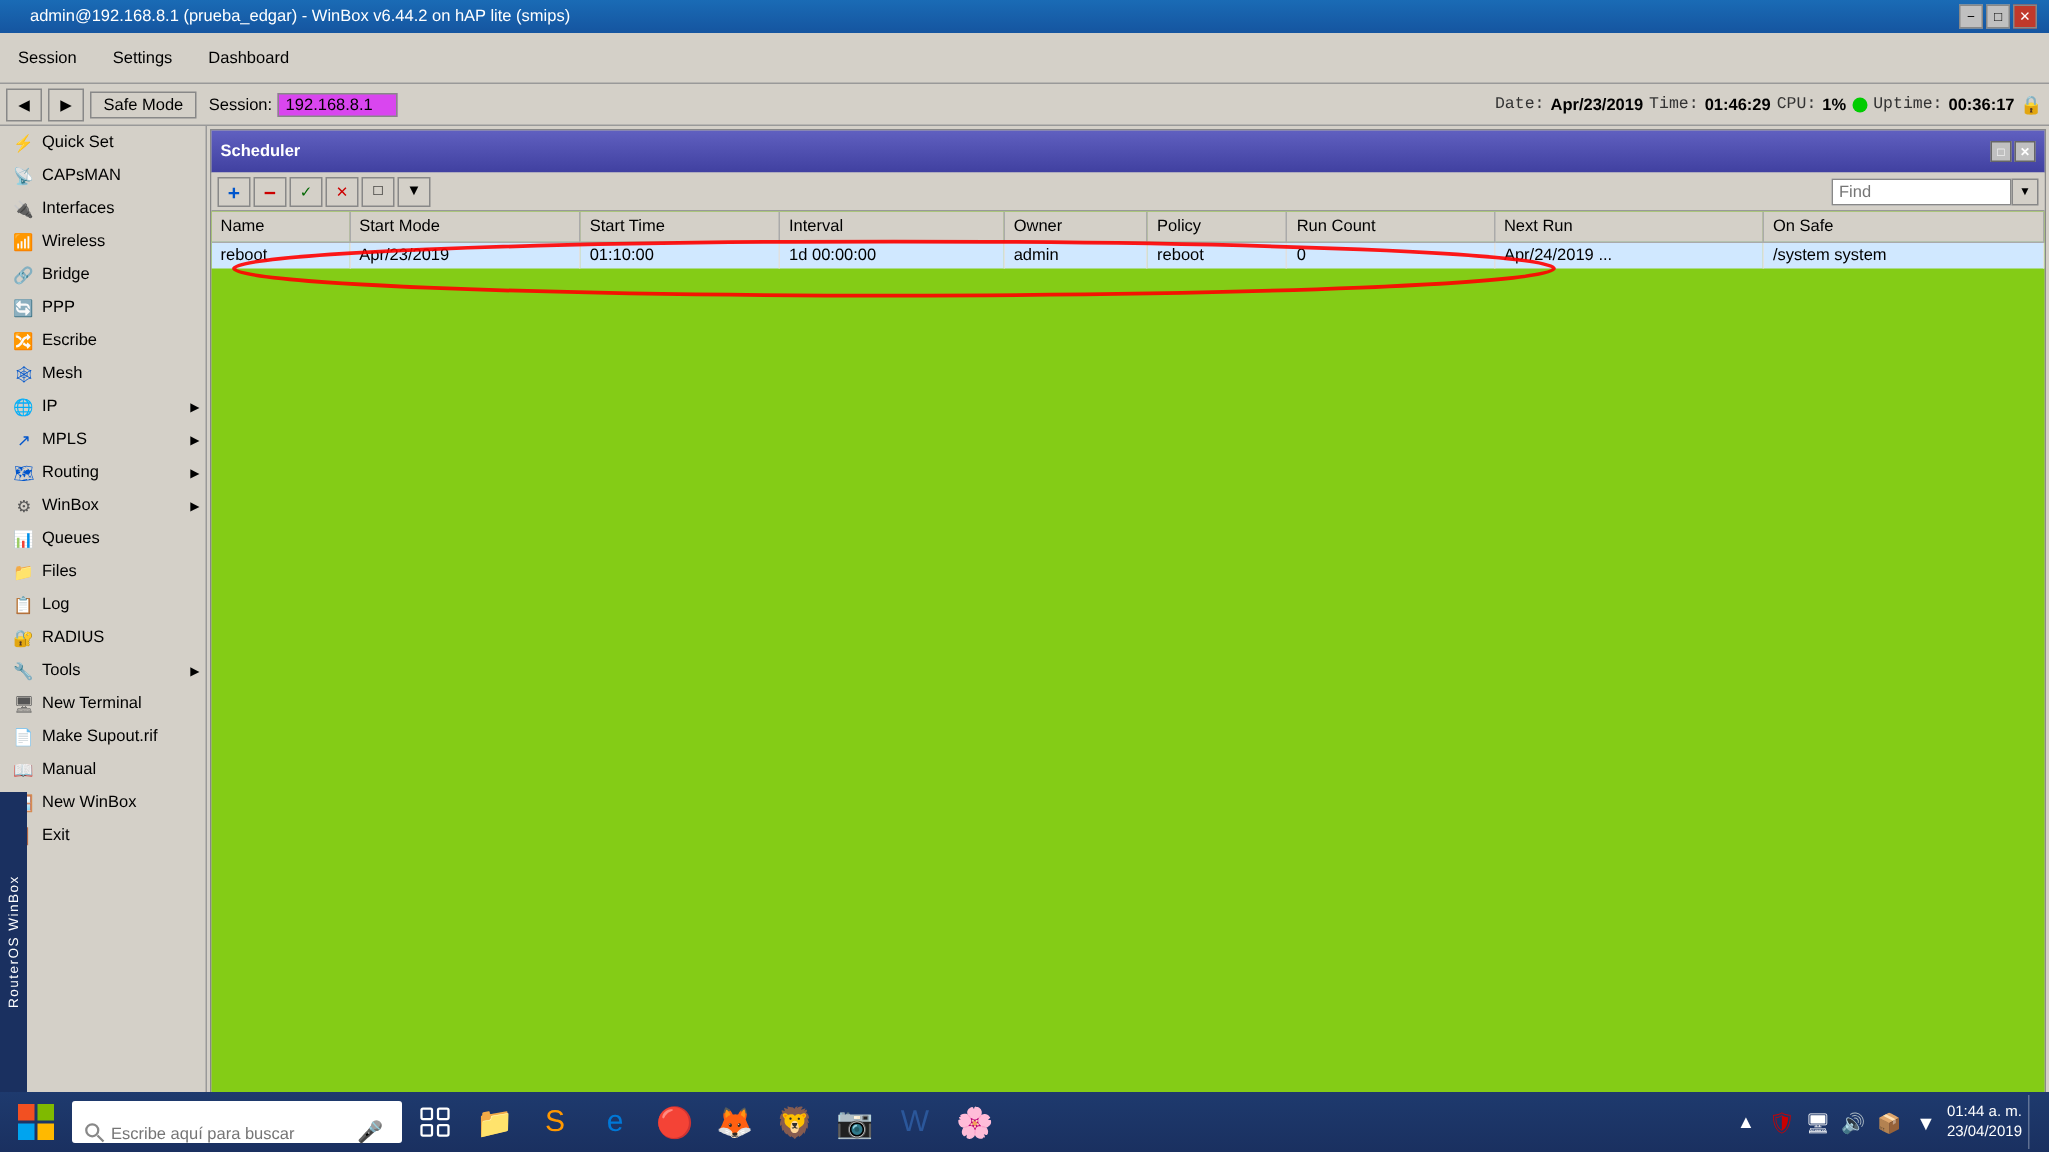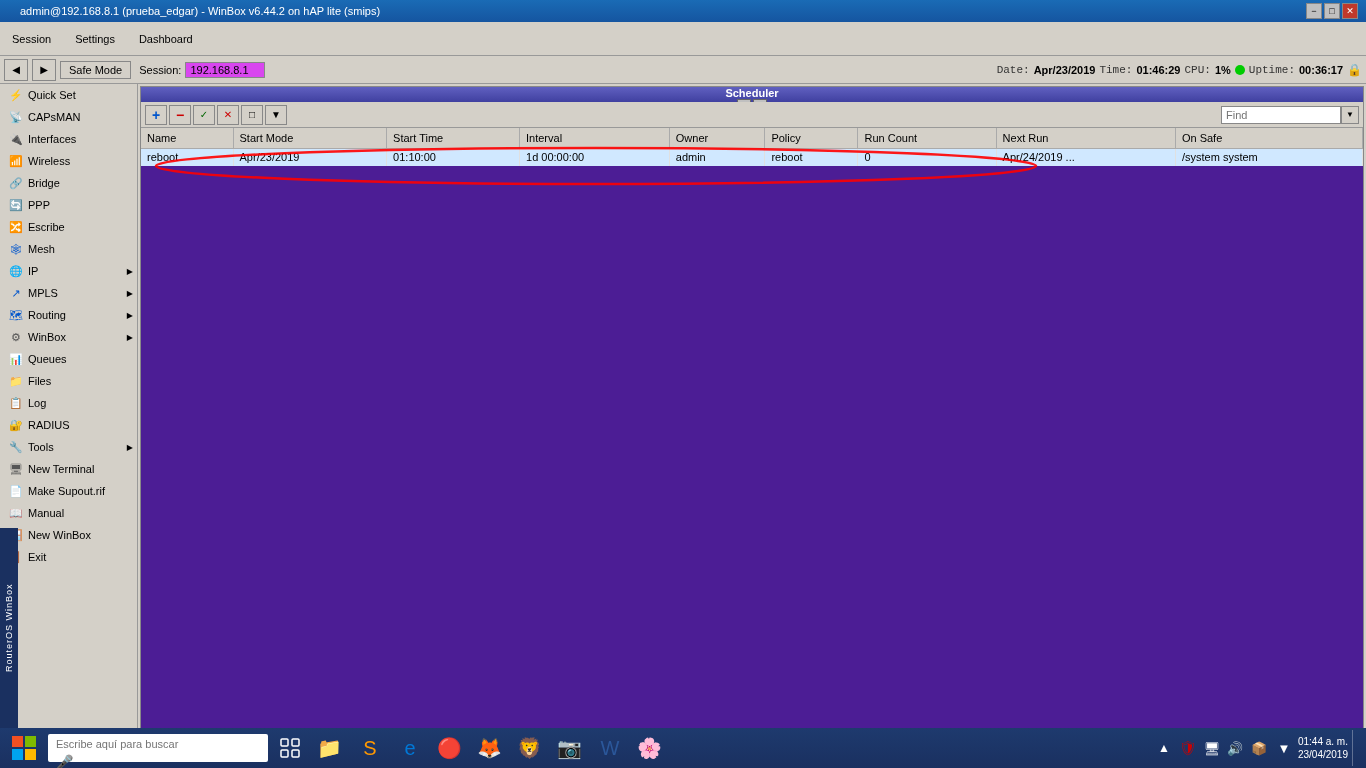--- a/index.html
+++ b/index.html
@@ -135,28 +135,27 @@
     #scheduler-window {
       flex: 1;
       display: flex;
       flex-direction: column;
       margin: 2px;
       border: 1px solid #888;
     }
     #scheduler-titlebar {
       background: linear-gradient(to bottom, #6060c0, #4040a0);
       color: white;
-      height: 15px;
+      height: 28px;
       display: flex;
       align-items: center;
       justify-content: space-between;
       padding: 0 6px;
       font-size: 11px;
       font-weight: bold;
-      flex-direction: column;
     }
     #scheduler-titlebar-btns { display: flex; gap: 2px; }
     .sched-title-btn {
       width: 14px; height: 14px;
       background: #c0c0c0;
       border: 1px solid #666;
       display: flex; align-items: center; justify-content: center;
       font-size: 8px; cursor: pointer;
     }
     #scheduler-toolbar {
@@ -191,21 +190,21 @@
       width: 18px; height: 18px;
       background: #d4d0c8;
       border: 1px solid #888;
       display: flex; align-items: center; justify-content: center;
       cursor: pointer; font-size: 8px;
     }
 
     
     #scheduler-table-container {
       flex: 1;
-      background: #4c1d95;
+      background: #84cc16;
       overflow: auto;
     }
     #scheduler-table {
       width: 100%;
       border-collapse: collapse;
       font-size: 11px;
     }
     #scheduler-table thead tr {
       background: #d4d0c8;
       height: 20px;
@@ -255,28 +254,27 @@
       gap: 4px;
       z-index: 100;
     }
     #start-btn {
       width: 40px; height: 36px;
       display: flex; align-items: center; justify-content: center;
       cursor: pointer;
     }
     #search-bar {
       display: flex;
-      align-items: flex-start;
+      align-items: flex-end;
       background: white;
       border-radius: 2px;
       height: 28px;
       padding: 0 8px;
       gap: 4px;
       width: 220px;
-      flex-direction: column;
     }
     #search-bar input {
       border: none;
       outline: none;
       font-size: 11px;
       width: 160px;
       background: transparent;
     }
     .taskbar-icon-btn {
       width: 36px; height: 36px;

